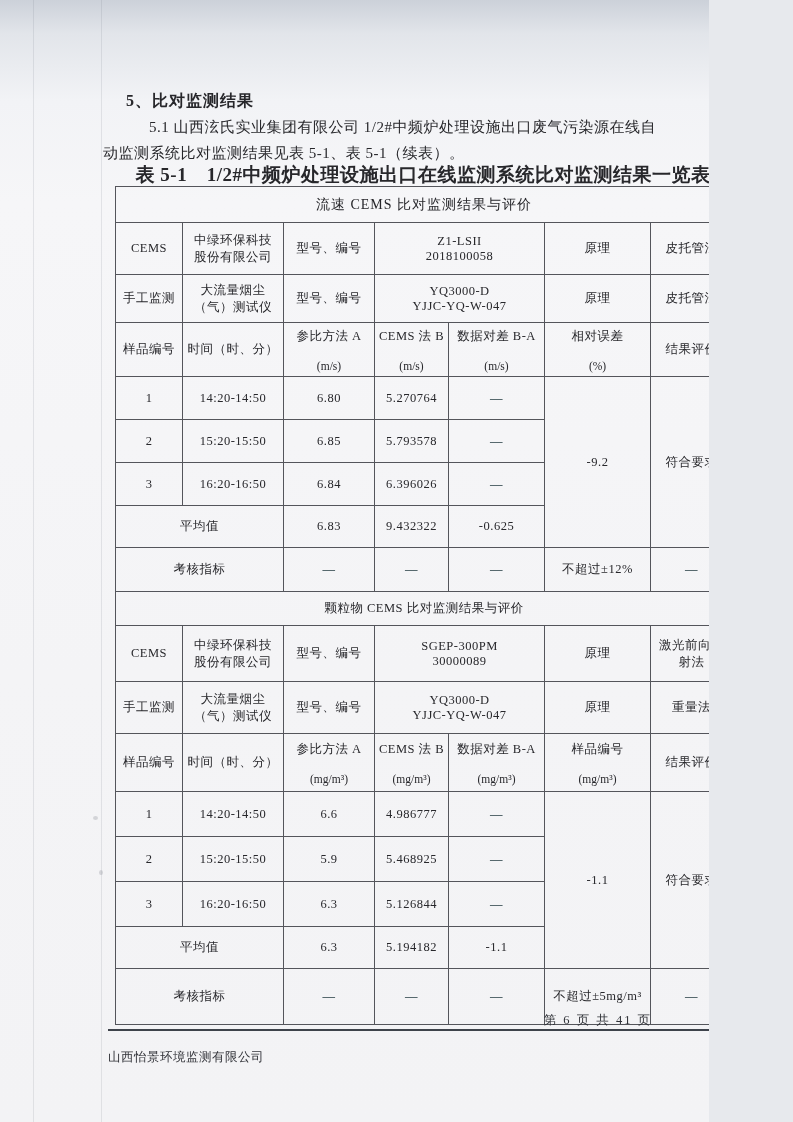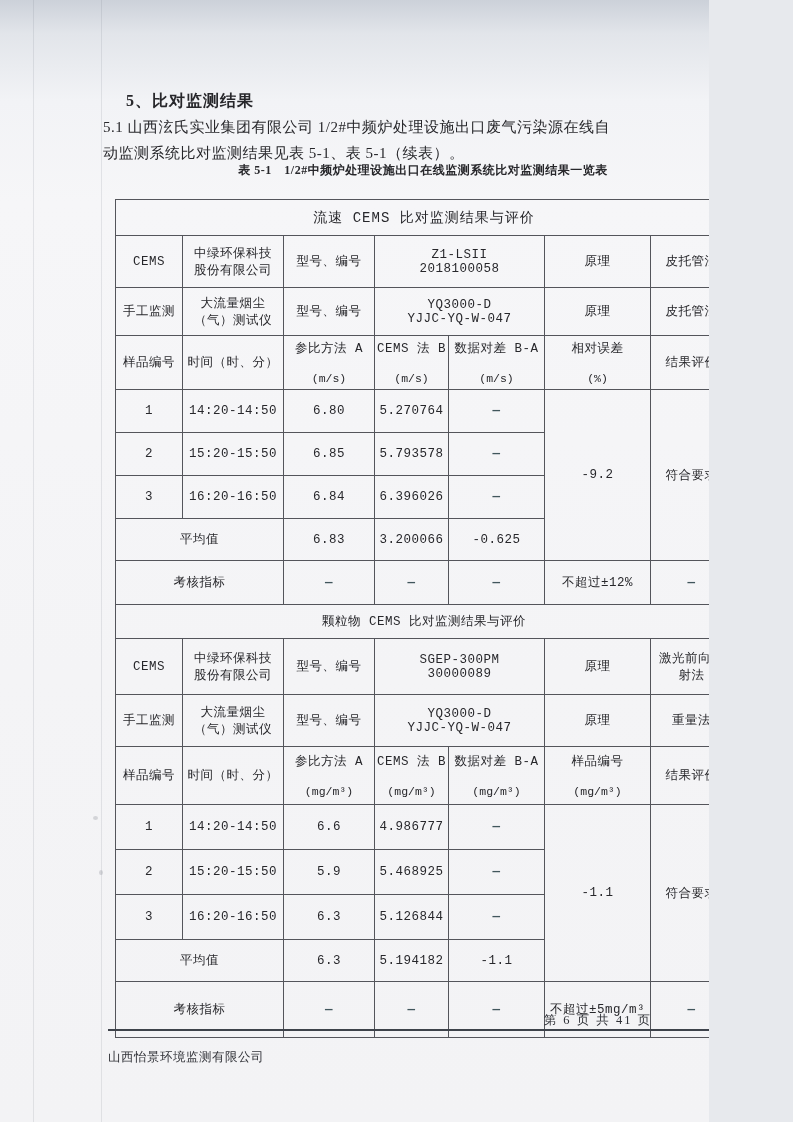--- a/index.html
+++ b/index.html
@@ -22,29 +22,29 @@
 
   .heading {
     position:absolute; left:126px; top:91px;
     font-size:16px; font-weight:bold; letter-spacing:1px;
   }
   .para {
     position:absolute; left:103px; top:114px; width:616px;
     font-size:15px; line-height:26px; letter-spacing:0.5px;
   }
   .para .pline { display:block; }
-  .para .pline.first { }
+  .para .pline.first { padding-left:46px; }
   .caption {
     position:absolute; left:113px; top:162px; width:620px;
-    text-align:center; font-weight:bold; font-size:12px; letter-spacing:0.5px;
+    text-align:center; font-weight:bold; font-size:19px; letter-spacing:0.5px;
   }
 
   table.report {
-    position:absolute; left:115px; top:199px; width:617px;
-    border-collapse:collapse; table-layout:fixed;font-family:Liberation Mono, monospace;
+    position:absolute; left:115px; top:186px; width:617px;
+    border-collapse:collapse; table-layout:fixed;
   }
   table.report td {
     border:1px solid #54555b;
     text-align:center; vertical-align:middle;
     font-size:12.5px; padding:1px 2px; letter-spacing:0.5px;
   }
   tr.r-title td { font-size:14px; letter-spacing:1px; }
   tr.r-title   { height:36px; }
   tr.r-equip1  { height:52px; }
   tr.r-equip2  { height:48px; }
@@ -170,21 +170,21 @@
       <tr class="r-data">
         <td class="num">3</td>
         <td class="num">16:20-16:50</td>
         <td class="num">6.84</td>
         <td class="num">6.396026</td>
         <td class="dash">—</td>
       </tr>
       <tr class="r-avg">
         <td colspan="2">平均值</td>
         <td class="num">6.83</td>
-        <td class="num">3.200066</td>
+        <td class="num">9.432322</td>
         <td class="num">-0.625</td>
       </tr>
       <tr class="r-assess">
         <td colspan="2">考核指标</td>
         <td class="dash">—</td>
         <td class="dash">—</td>
         <td class="dash">—</td>
         <td>不超过±12%</td>
         <td class="dash">—</td>
       </tr>

